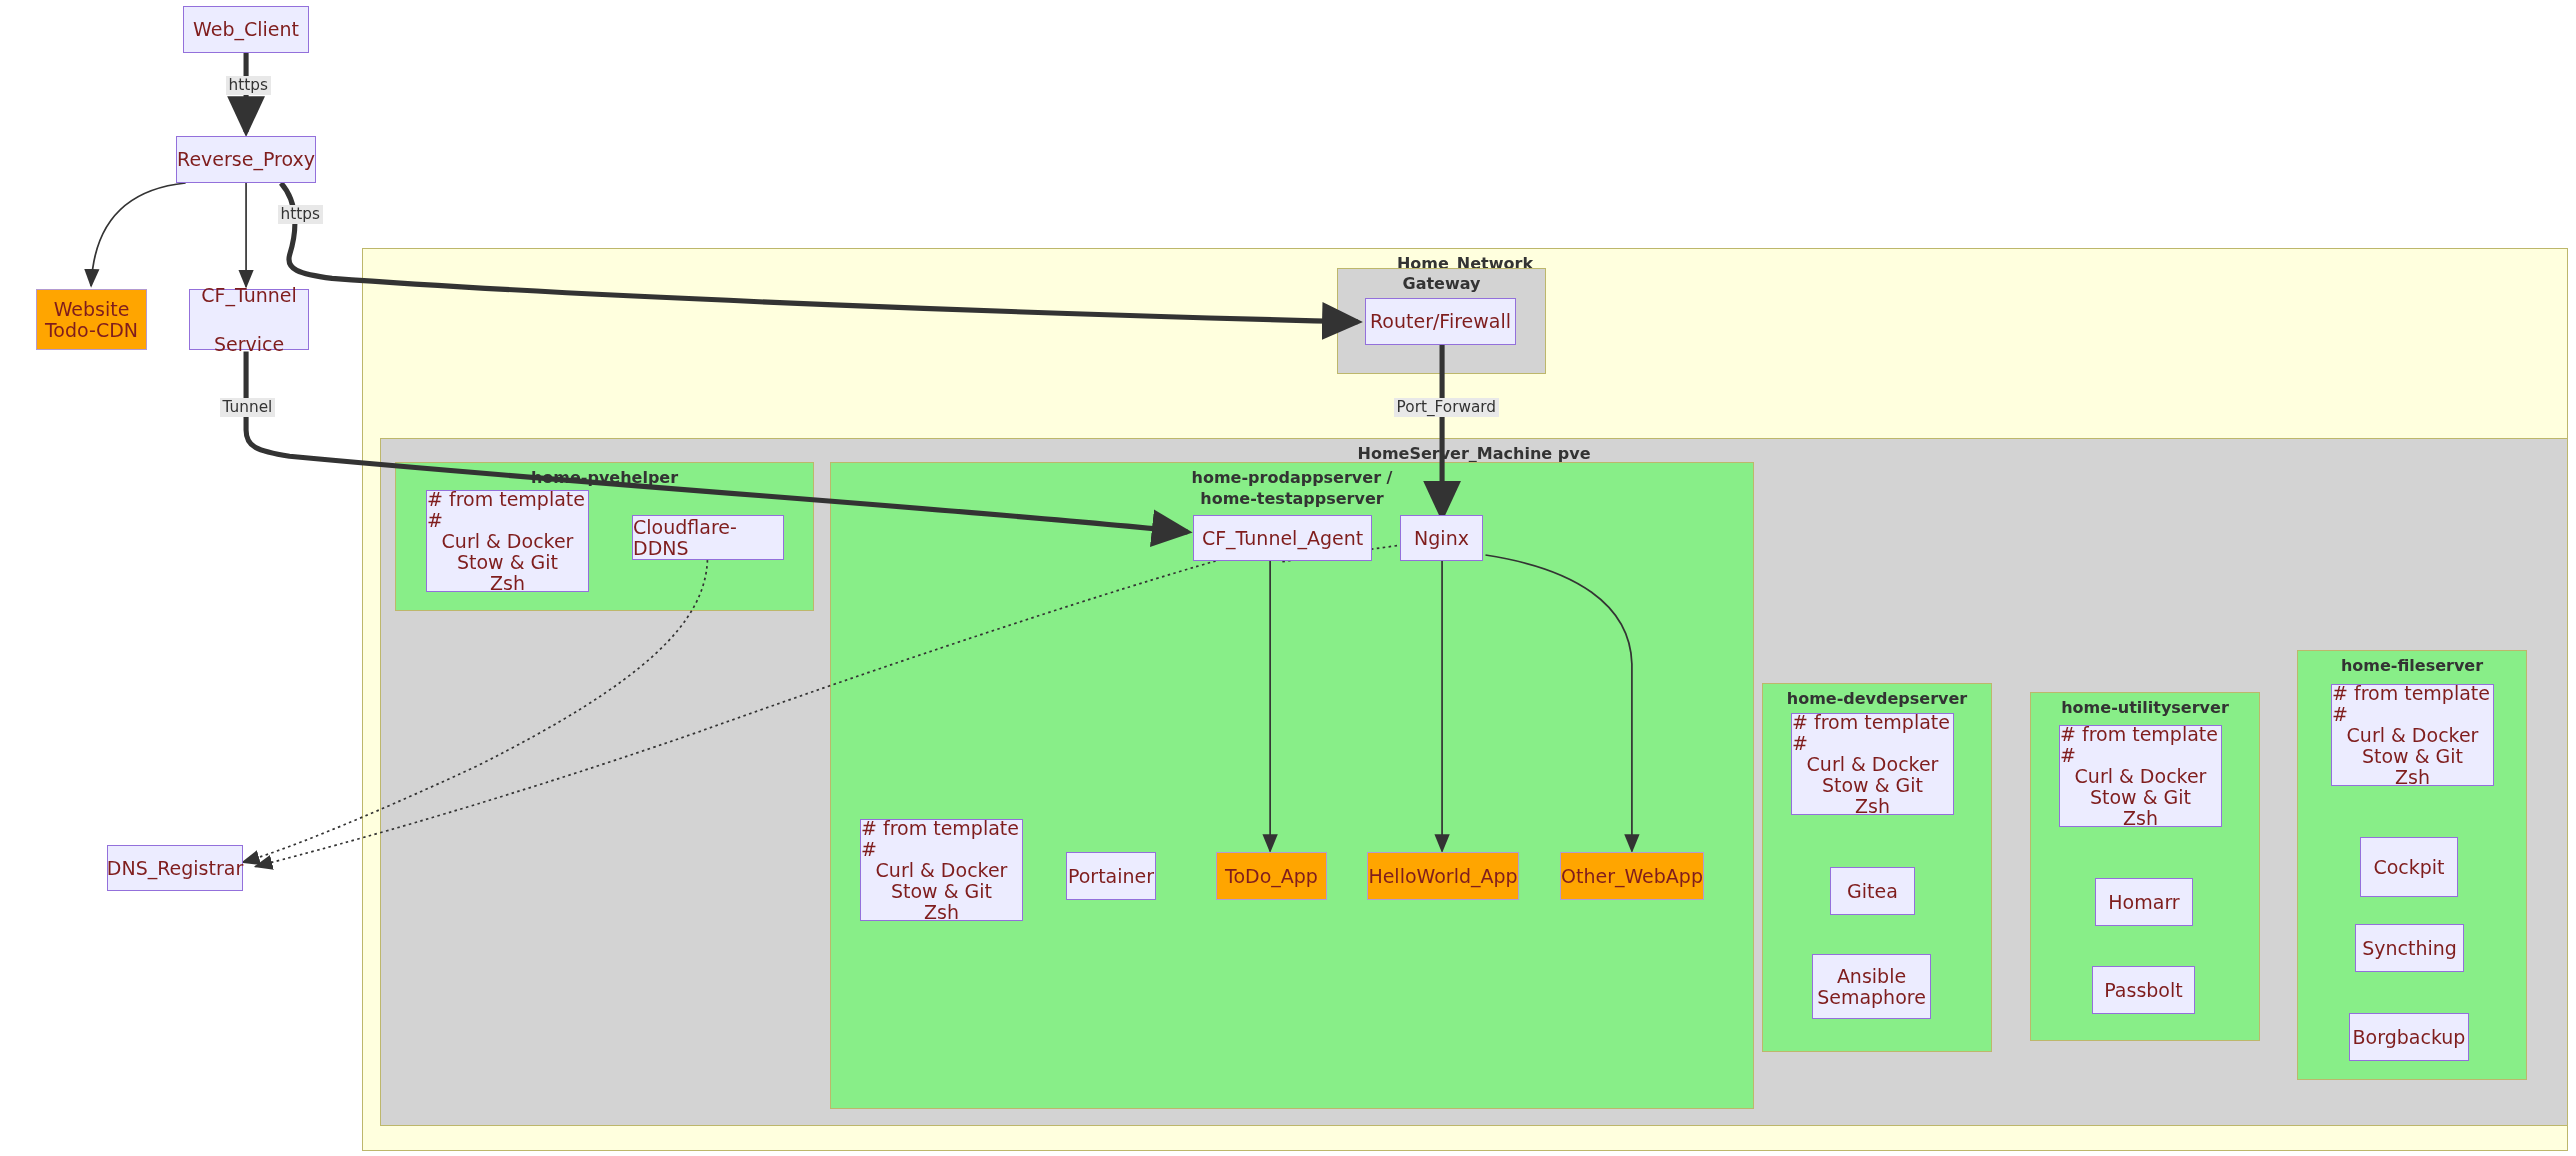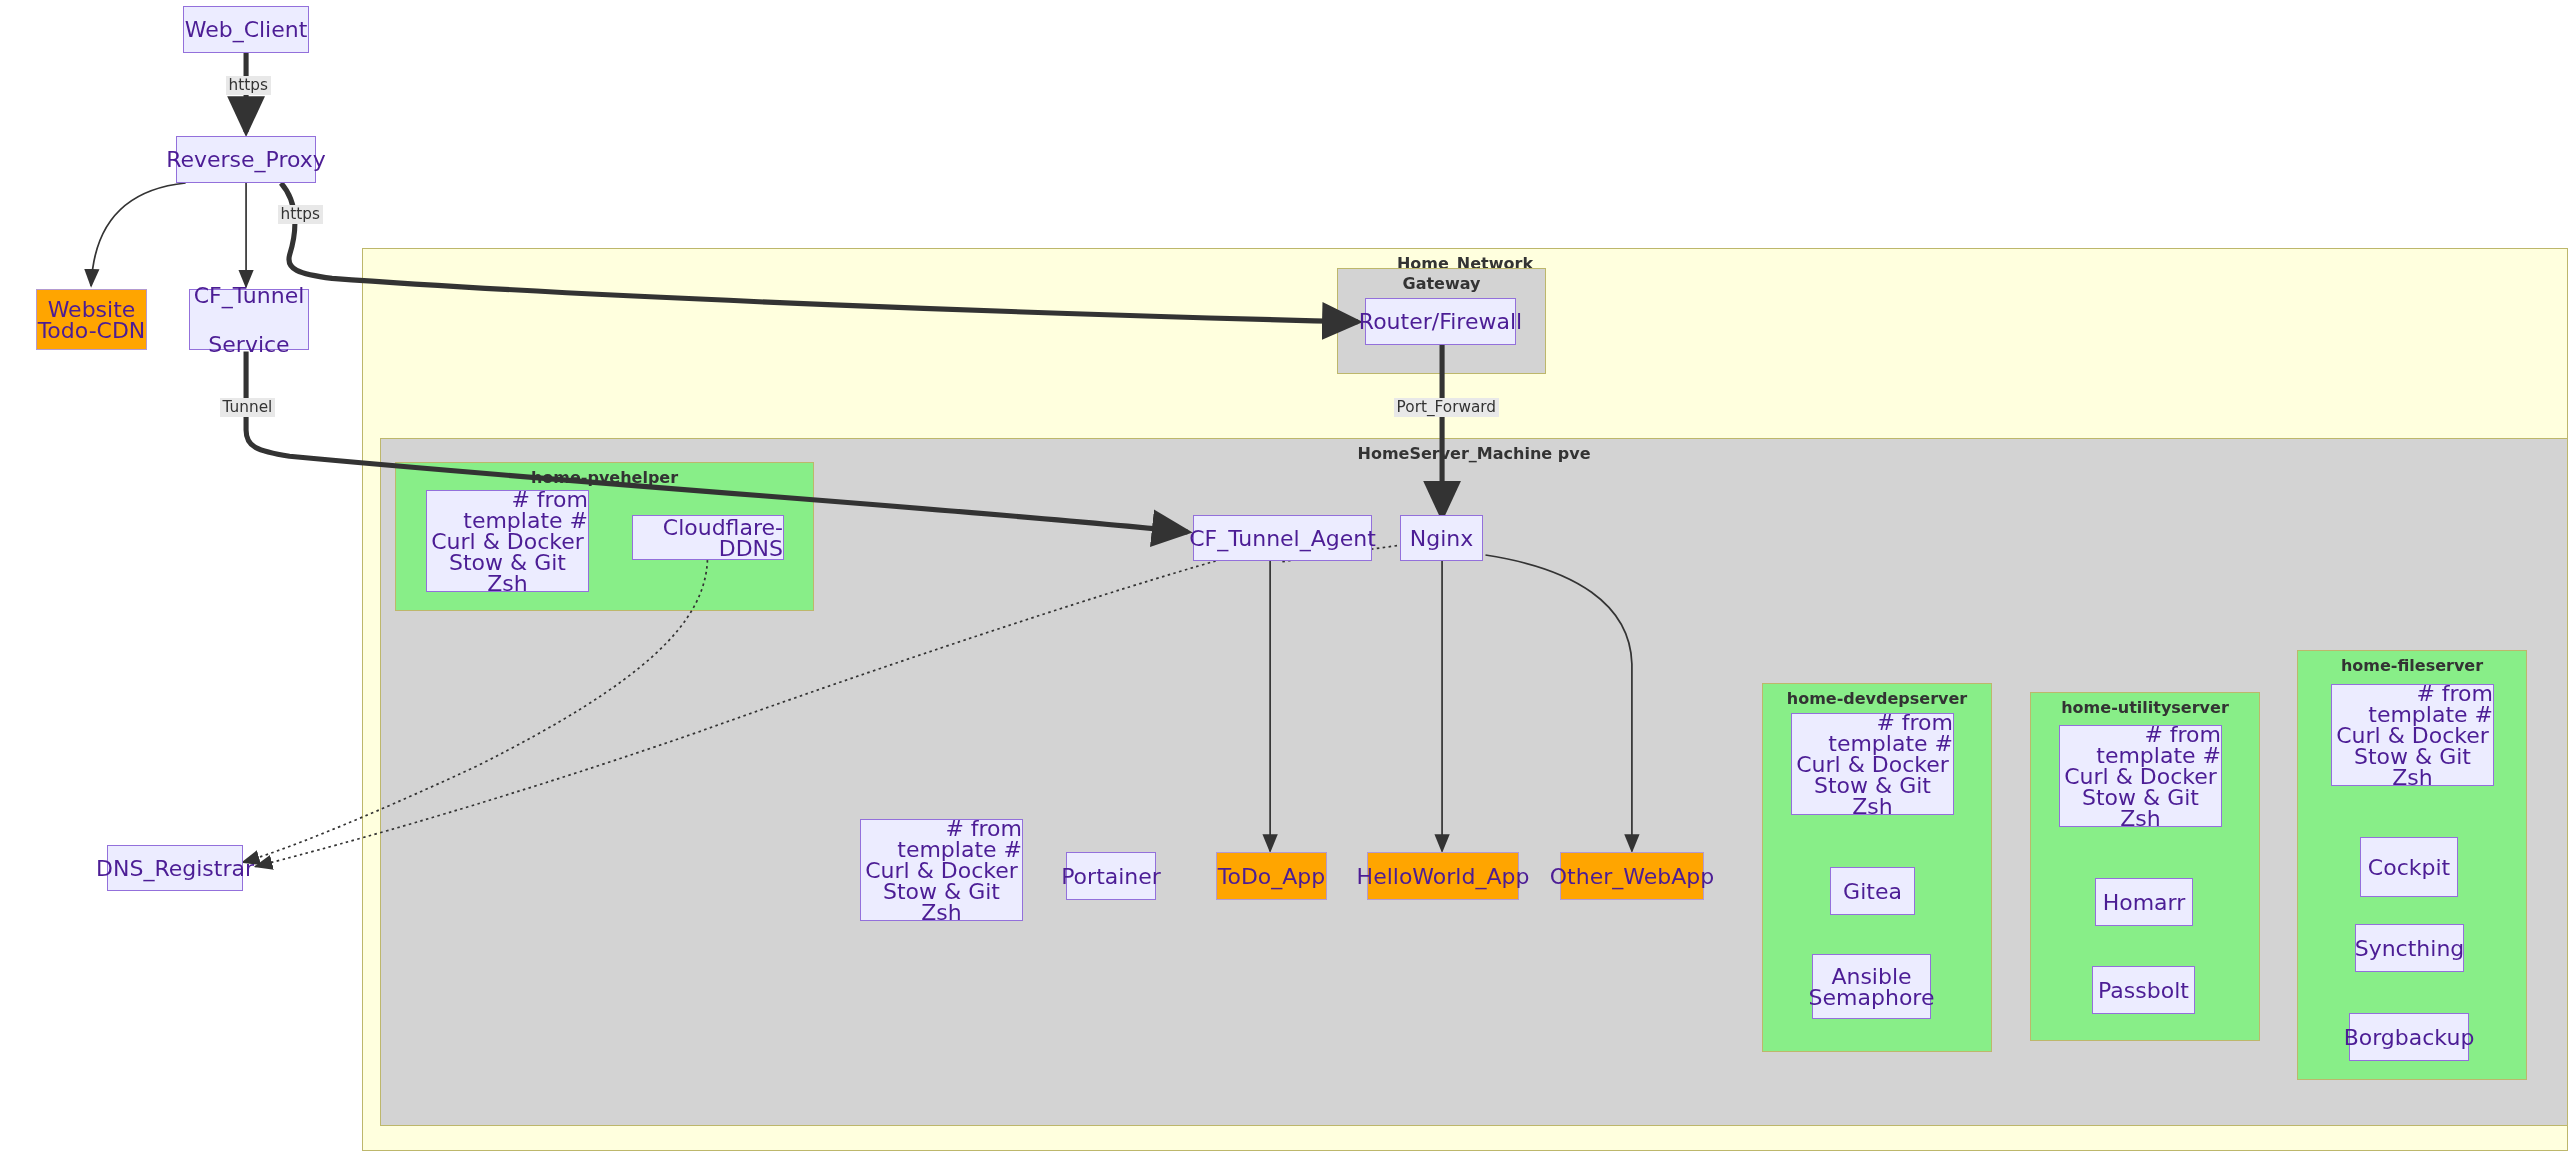--- a/index.html
+++ b/index.html
@@ -49,23 +49,23 @@
     white-space: pre-line;
   }
   
   .node {
     position: absolute;
     box-sizing: border-box;
     display: flex;
     flex-direction: column;
     align-items: center;
     justify-content: center;
-    text-align: right;
-    font-size: 22px;
-    color: #4c1d95;
+    text-align: left;
+    font-size: 19px;
+    color: #7f1d1d;
     line-height: 21px;
     z-index: 10;
   }
   .node.lav {
     background: #ececff;
     border: 1.7px solid #9370db;
   }
   .node.orange {
     background: #ffa500;
     border: 1.7px solid #b39ad0;
@@ -98,20 +98,24 @@
   </div>
 
   <div class="cluster grey" style="left:380px; top:438px; width:2188px; height:688px;">
     <div class="cluster-title">HomeServer_Machine pve</div>
   </div>
 
   <div class="cluster green" style="left:395px; top:462px; width:419px; height:149px;">
     <div class="cluster-title">home-pvehelper</div>
   </div>
 
+  <div class="cluster green" style="left:830px; top:462px; width:924px; height:647px;">
+    <div class="cluster-title">home-prodappserver /
+home-testappserver</div>
+  </div>
 
   <div class="cluster green" style="left:1762px; top:683px; width:230px; height:369px;">
     <div class="cluster-title">home-devdepserver</div>
   </div>
 
   <div class="cluster green" style="left:2030px; top:692px; width:230px; height:349px;">
     <div class="cluster-title">home-utilityserver</div>
   </div>
 
   <div class="cluster green" style="left:2297px; top:650px; width:230px; height:430px;">

